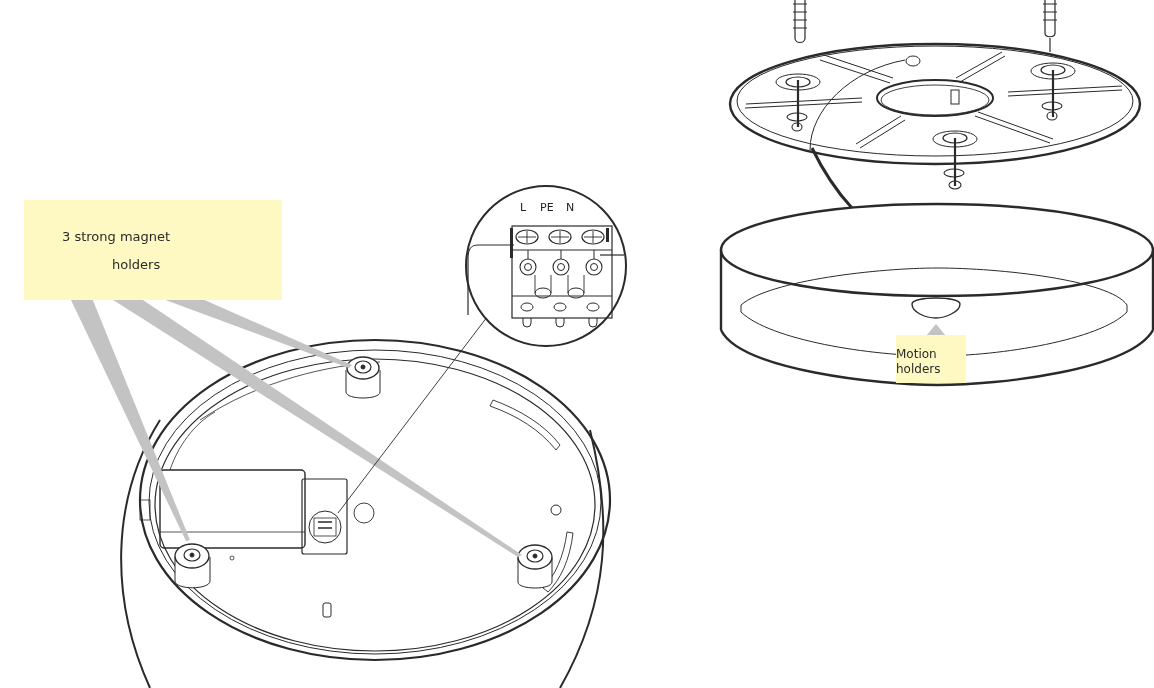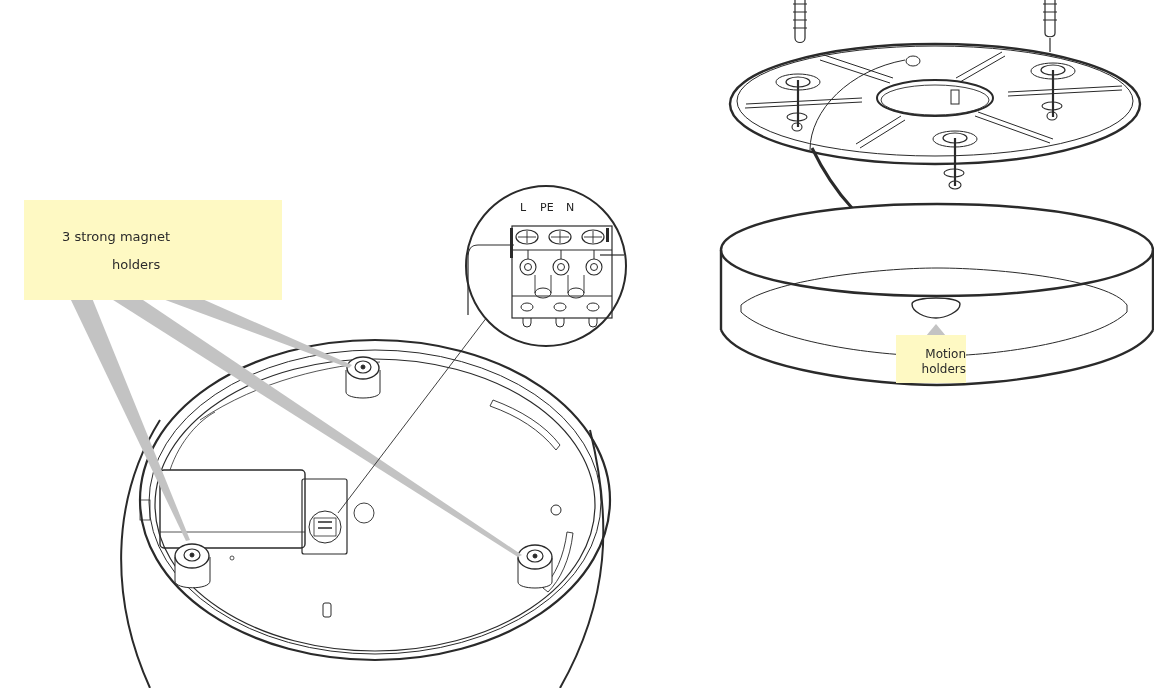--- a/index.html
+++ b/index.html
@@ -2,21 +2,21 @@
 <html><head>
 <meta charset="utf-8">
 <style>
   html, body { margin:0; padding:0; background:#ffffff; }
   body { width:1154px; height:688px; overflow:hidden; position:relative; font-family:"DejaVu Sans", sans-serif; }
   svg { position:absolute; left:0; top:0; }
   .callout { position:absolute; background:#fef9c3; color:#2a2a2a; font-family:"DejaVu Sans", sans-serif; }
   #magnet-callout { left:24px; top:200px; width:258px; height:100px; font-size:13px; }
   #magnet-callout .l1 { position:absolute; left:38px; top:29px; white-space:nowrap; }
   #magnet-callout .l2 { position:absolute; left:88px; top:57px; white-space:nowrap; }
-  #sensor-callout { left:896px; top:335px; width:70px; height:48px; font-size:12px; text-align:right; line-height:15px; padding-top:12px; box-sizing:border-box; }
+  #sensor-callout { left:896px; top:335px; width:70px; height:48px; font-size:12px; text-align:left; line-height:15px; padding-top:12px; box-sizing:border-box; }
   .term-label { position:absolute; top:201px; font-size:11px; color:#222; font-family:"DejaVu Sans", sans-serif; }
 </style>
 </head>
 <body>
 
 <svg width="1154" height="688" viewBox="0 0 1154 688" xmlns="http://www.w3.org/2000/svg">
 
   <g fill="none" stroke="#2a2a2a">
 
     <path d="M150 688 C 110 600, 110 500, 160 420" stroke-width="2"></path>

